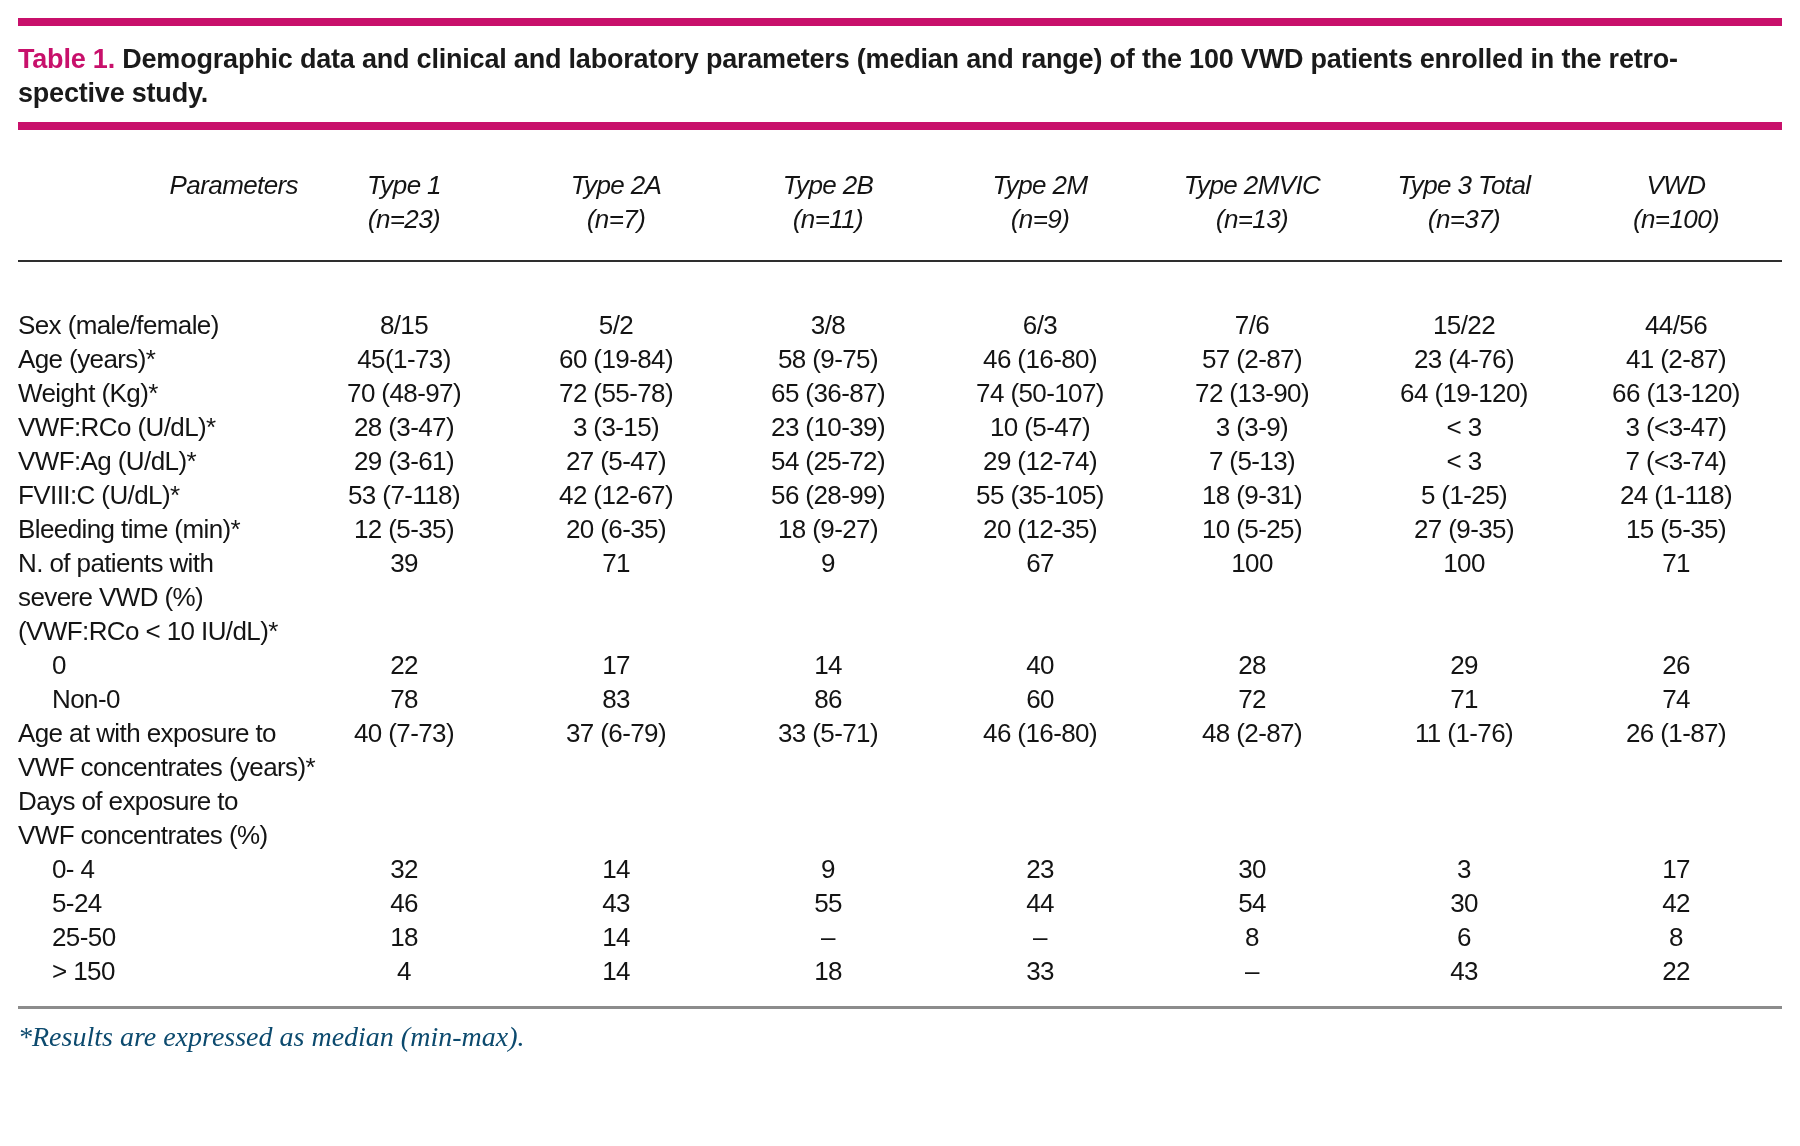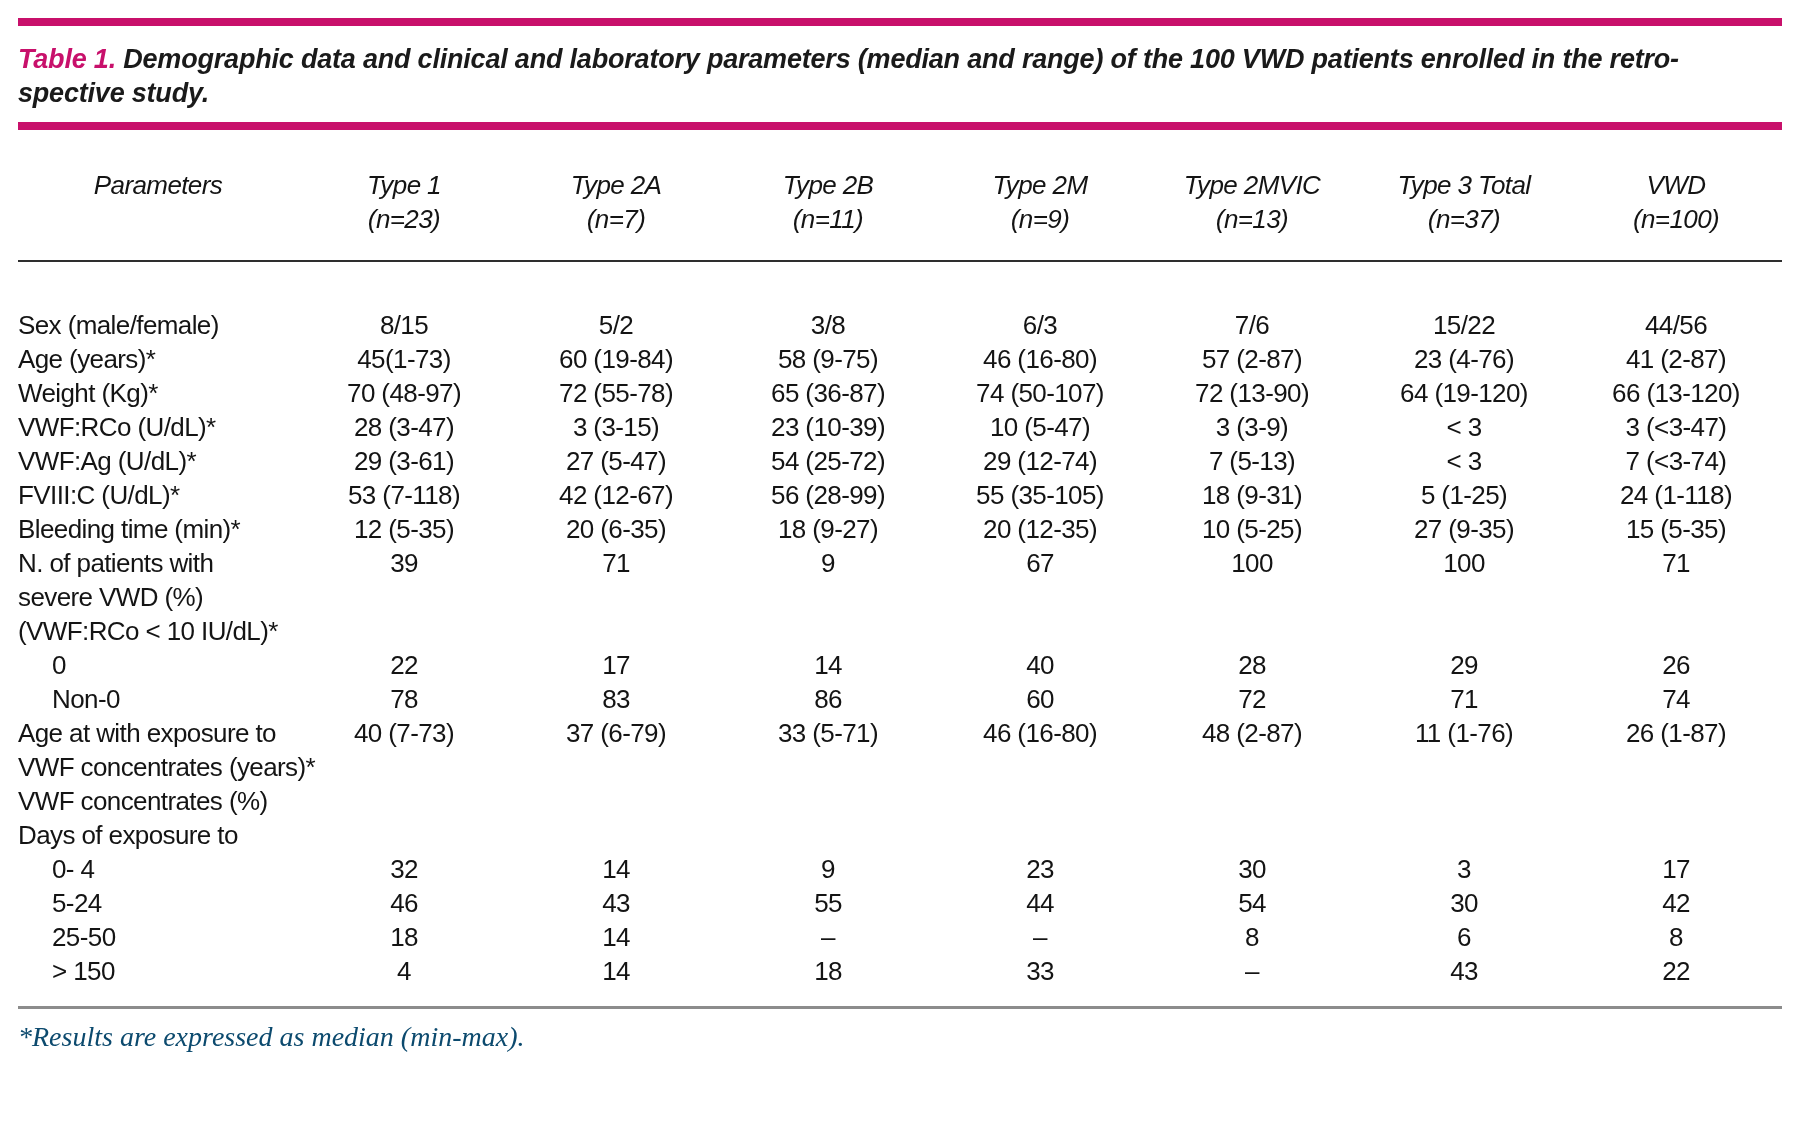--- a/index.html
+++ b/index.html
@@ -22,21 +22,20 @@
     height: 8px;
     background: var(--accent);
   }
   .caption {
     margin: 16px 0 12px 0;
     font-size: 27px;
     line-height: 34px;
     font-weight: bold;
     letter-spacing: -0.2px;
     color: #1a1a1a;
-    font-style: italic;
   }
   .cap-label { color: var(--accent); }
   .cap-line2 { display: block; }
 
   table.tbl {
     margin-top: 38px;
     border-collapse: collapse;
     table-layout: fixed;
     width: 1764px;
     letter-spacing: -0.6px;
@@ -47,21 +46,21 @@
   thead th {
     font-style: italic;
     font-weight: normal;
     font-size: 26px;
     line-height: 34px;
     vertical-align: top;
     text-align: center;
     padding: 0 0 24px 0;
     border-bottom: 2px solid #2e2e2e;
   }
-  thead th.param { text-align: center; margin-top: 12px; }
+  thead th.param { text-align: right; margin-top: 12px; }
   thead .h1, thead .h2 { display: block; }
 
   tbody td {
     font-size: 26px;
     line-height: 34px;
     height: 34px;
     padding: 0;
     vertical-align: top;
     white-space: nowrap;
   }
@@ -281,31 +280,31 @@
           <td class="param">VWF concentrates (years)*</td>
           <td class="val"></td>
           <td class="val"></td>
           <td class="val"></td>
           <td class="val"></td>
           <td class="val"></td>
           <td class="val"></td>
           <td class="val"></td>
         </tr>
         <tr>
+          <td class="param">Days of exposure to</td>
+          <td class="val"></td>
+          <td class="val"></td>
+          <td class="val"></td>
+          <td class="val"></td>
+          <td class="val"></td>
+          <td class="val"></td>
+          <td class="val"></td>
+        </tr>
+        <tr>
           <td class="param">VWF concentrates (%)</td>
-          <td class="val"></td>
-          <td class="val"></td>
-          <td class="val"></td>
-          <td class="val"></td>
-          <td class="val"></td>
-          <td class="val"></td>
-          <td class="val"></td>
-        </tr>
-        <tr>
-          <td class="param">Days of exposure to</td>
           <td class="val"></td>
           <td class="val"></td>
           <td class="val"></td>
           <td class="val"></td>
           <td class="val"></td>
           <td class="val"></td>
           <td class="val"></td>
         </tr>
         <tr>
           <td class="param indent">0- 4</td>

